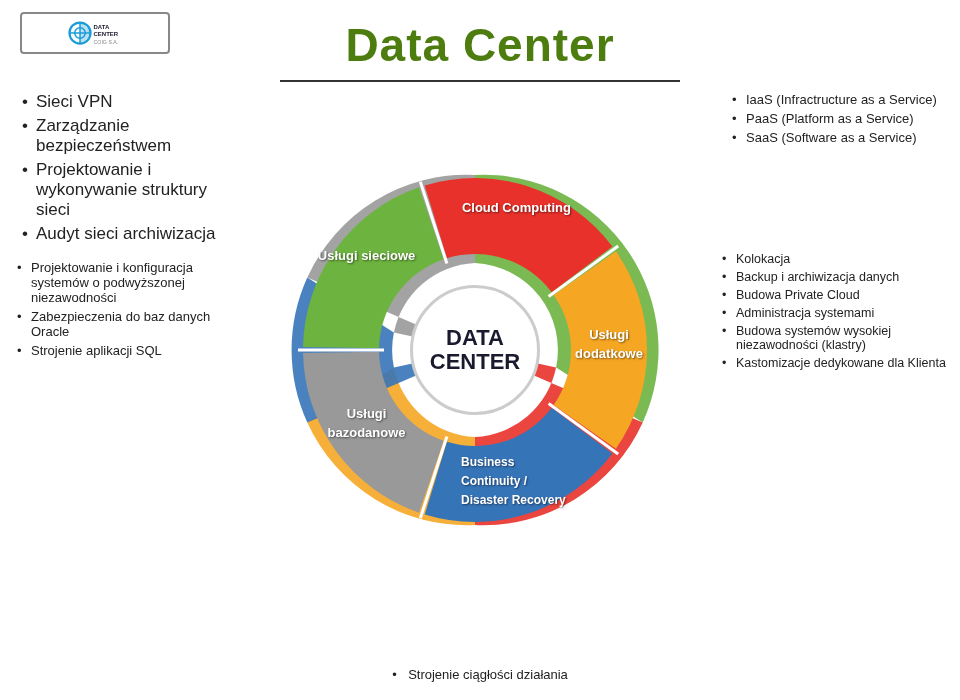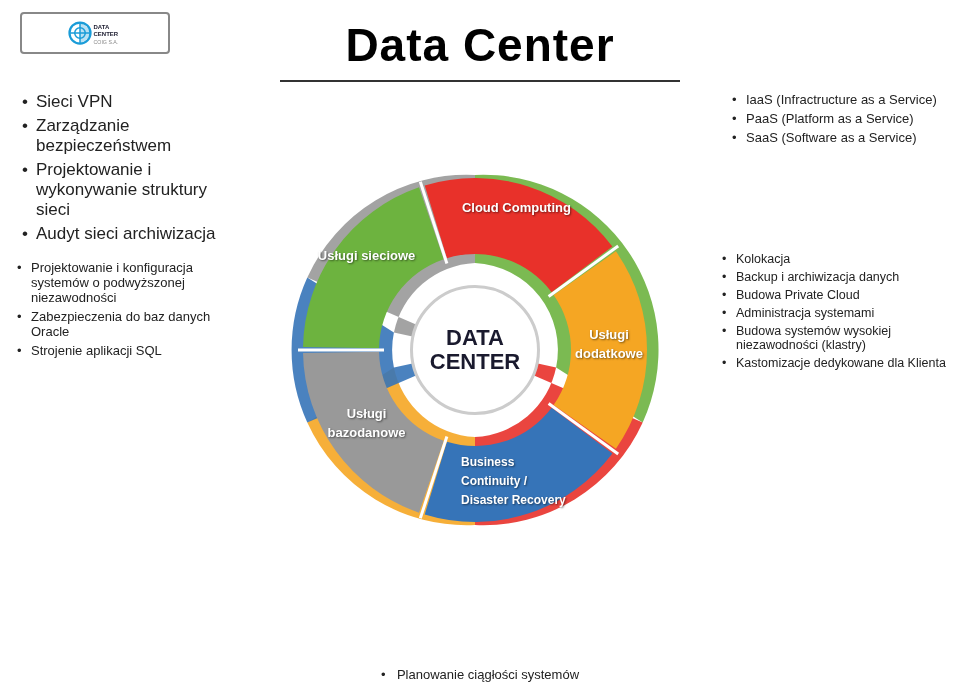--- a/index.html
+++ b/index.html
@@ -35,21 +35,21 @@
 
     
     .page-title {
       position: absolute;
       top: 18px;
       left: 0;
       right: 0;
       text-align: center;
       font-size: 46px;
       font-weight: bold;
-      color: #000000;
+      color: #4d7c0f;
       letter-spacing: 1px;
     }
 
     
     .title-line {
       position: absolute;
       top: 80px;
       left: 280px;
       right: 280px;
       height: 2px;
@@ -280,21 +280,21 @@
     <li>Backup i archiwizacja danych</li>
     <li>Budowa Private Cloud</li>
     <li>Administracja systemami</li>
     <li>Budowa systemów wysokiej niezawodności (klastry)</li>
     <li>Kastomizacje dedykowane dla Klienta</li>
   </ul>
 </div>
 
 <div class="bottom-text">
   <ul>
-    <li>Planowanie ciągłości systemów</li>
+    <li>Strojenie ciągłości działania</li>
   </ul>
 </div>
 
 <div class="donut-container">
   <div class="donut-wrapper">
     <svg width="380" height="380" viewBox="0 0 380 380" xmlns="http://www.w3.org/2000/svg">
 
       <path d="
         M 190 190
         L 190 15

